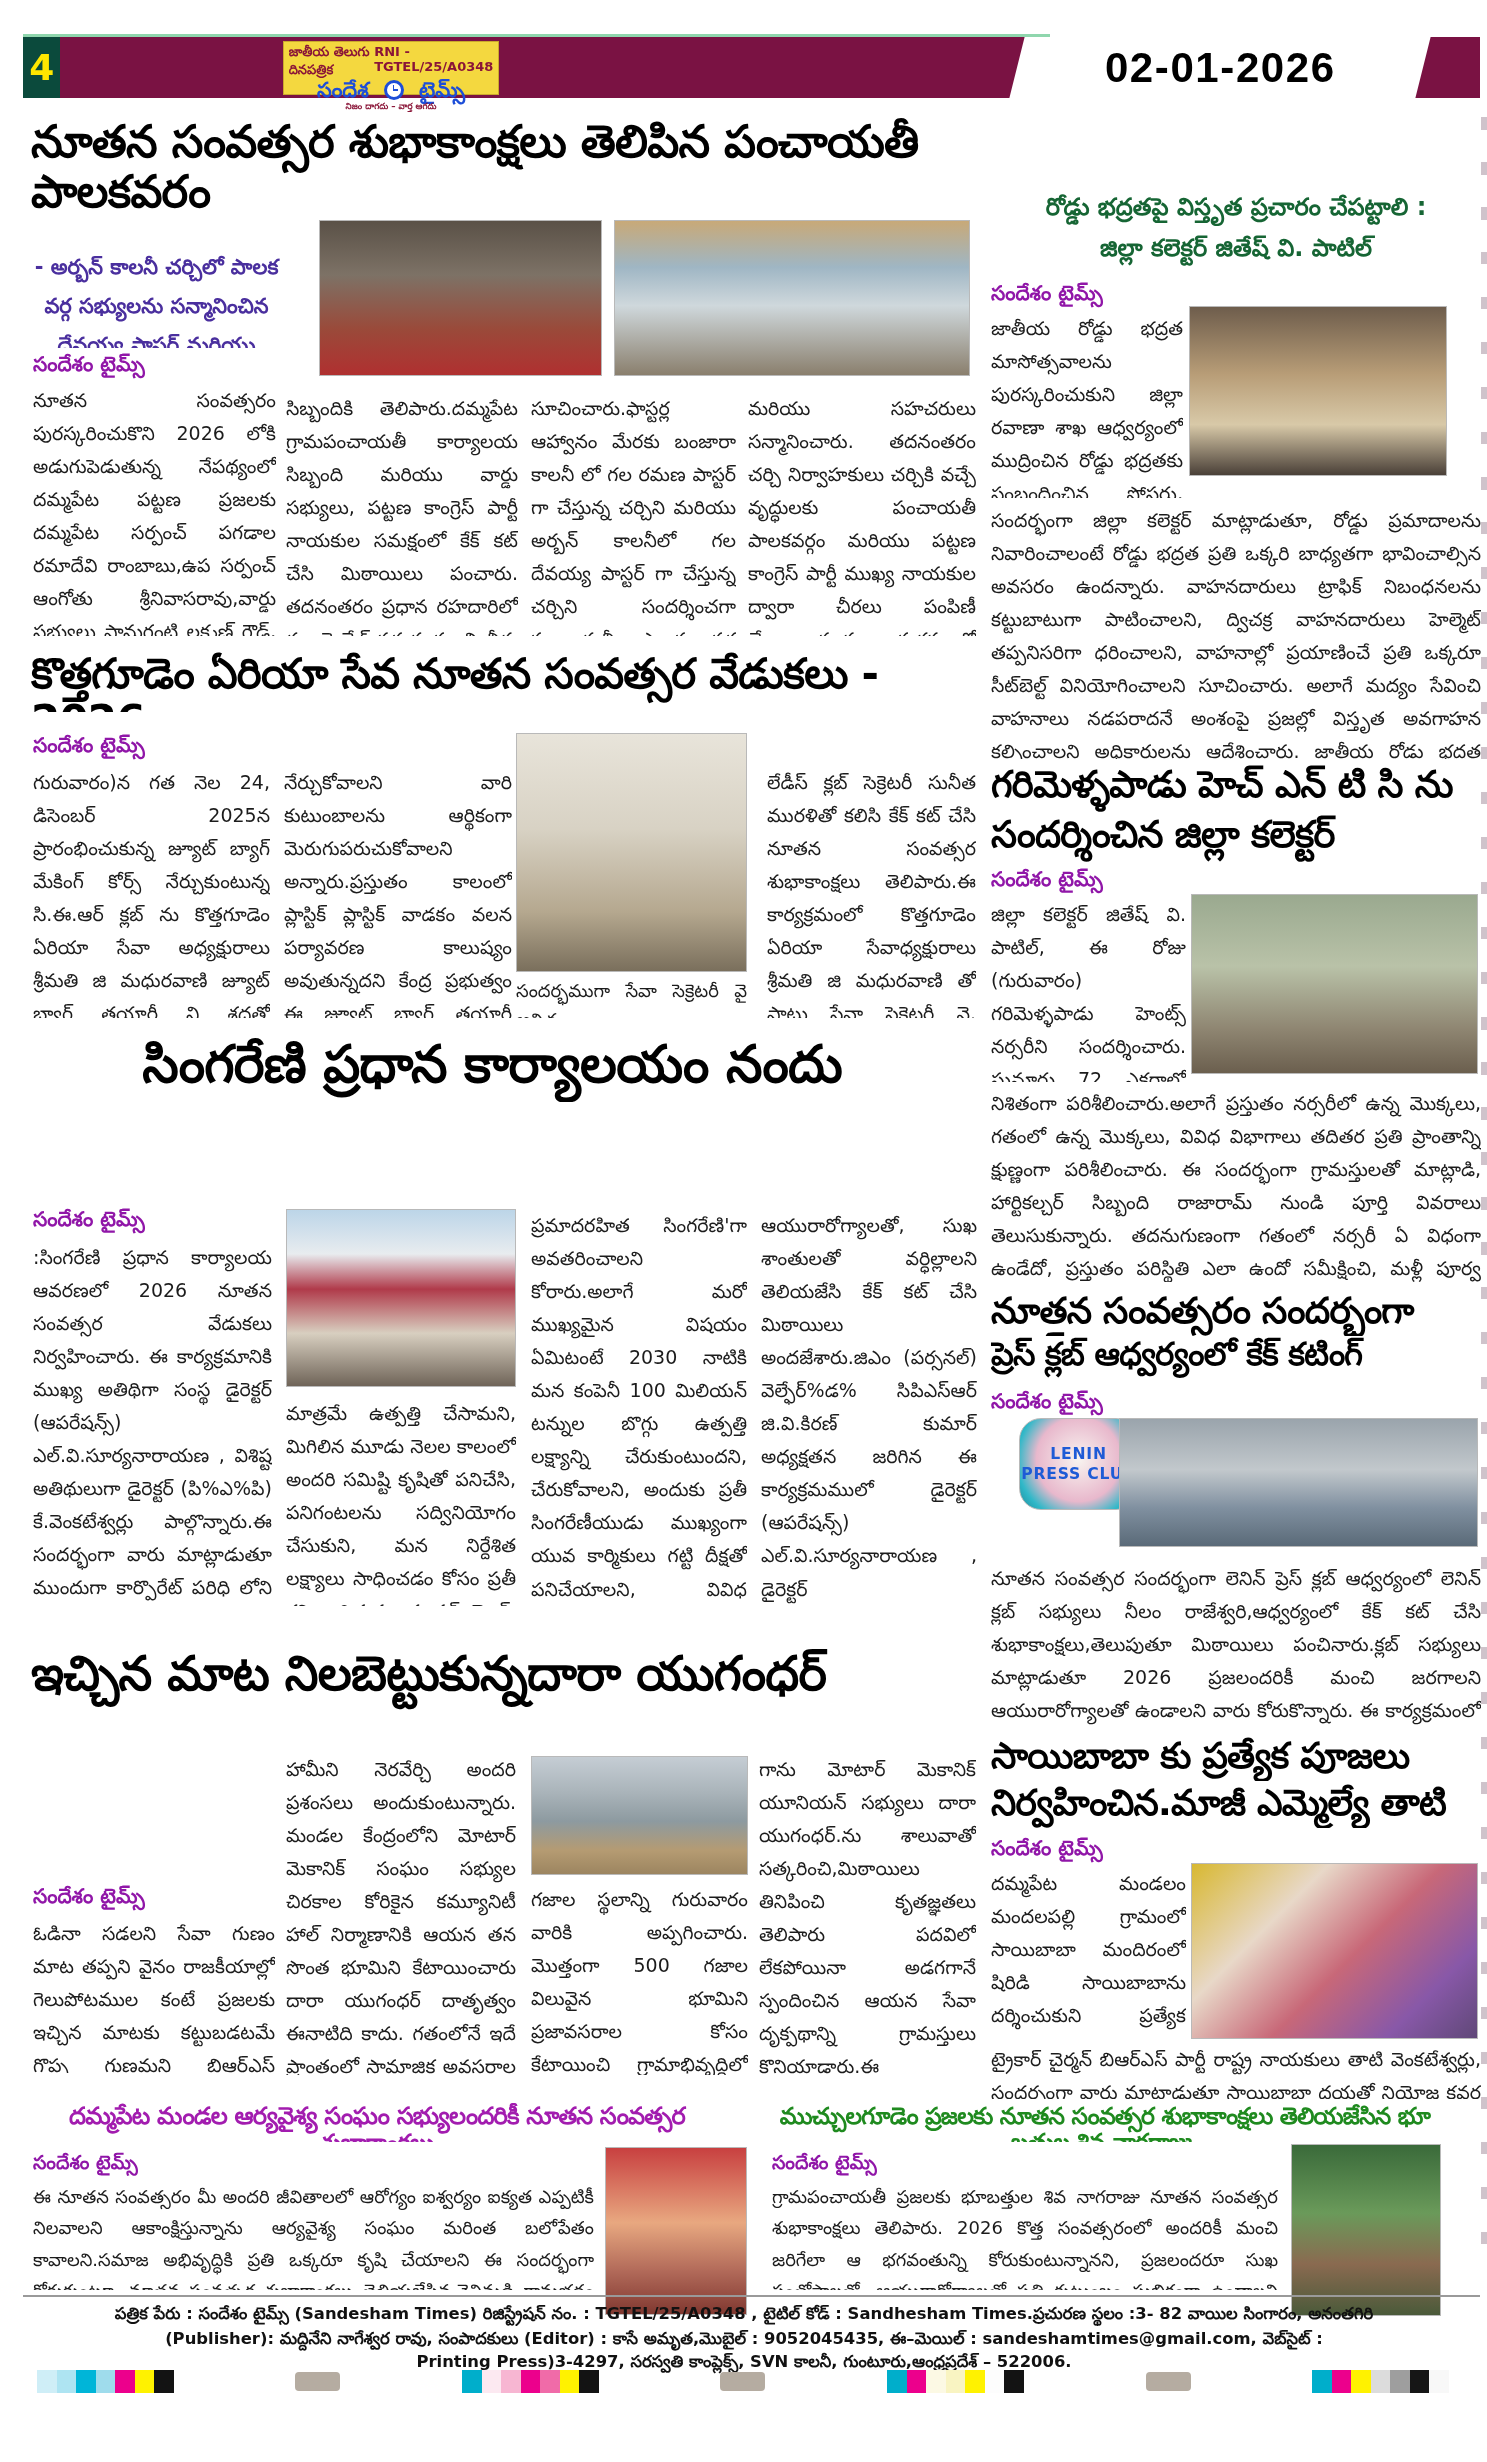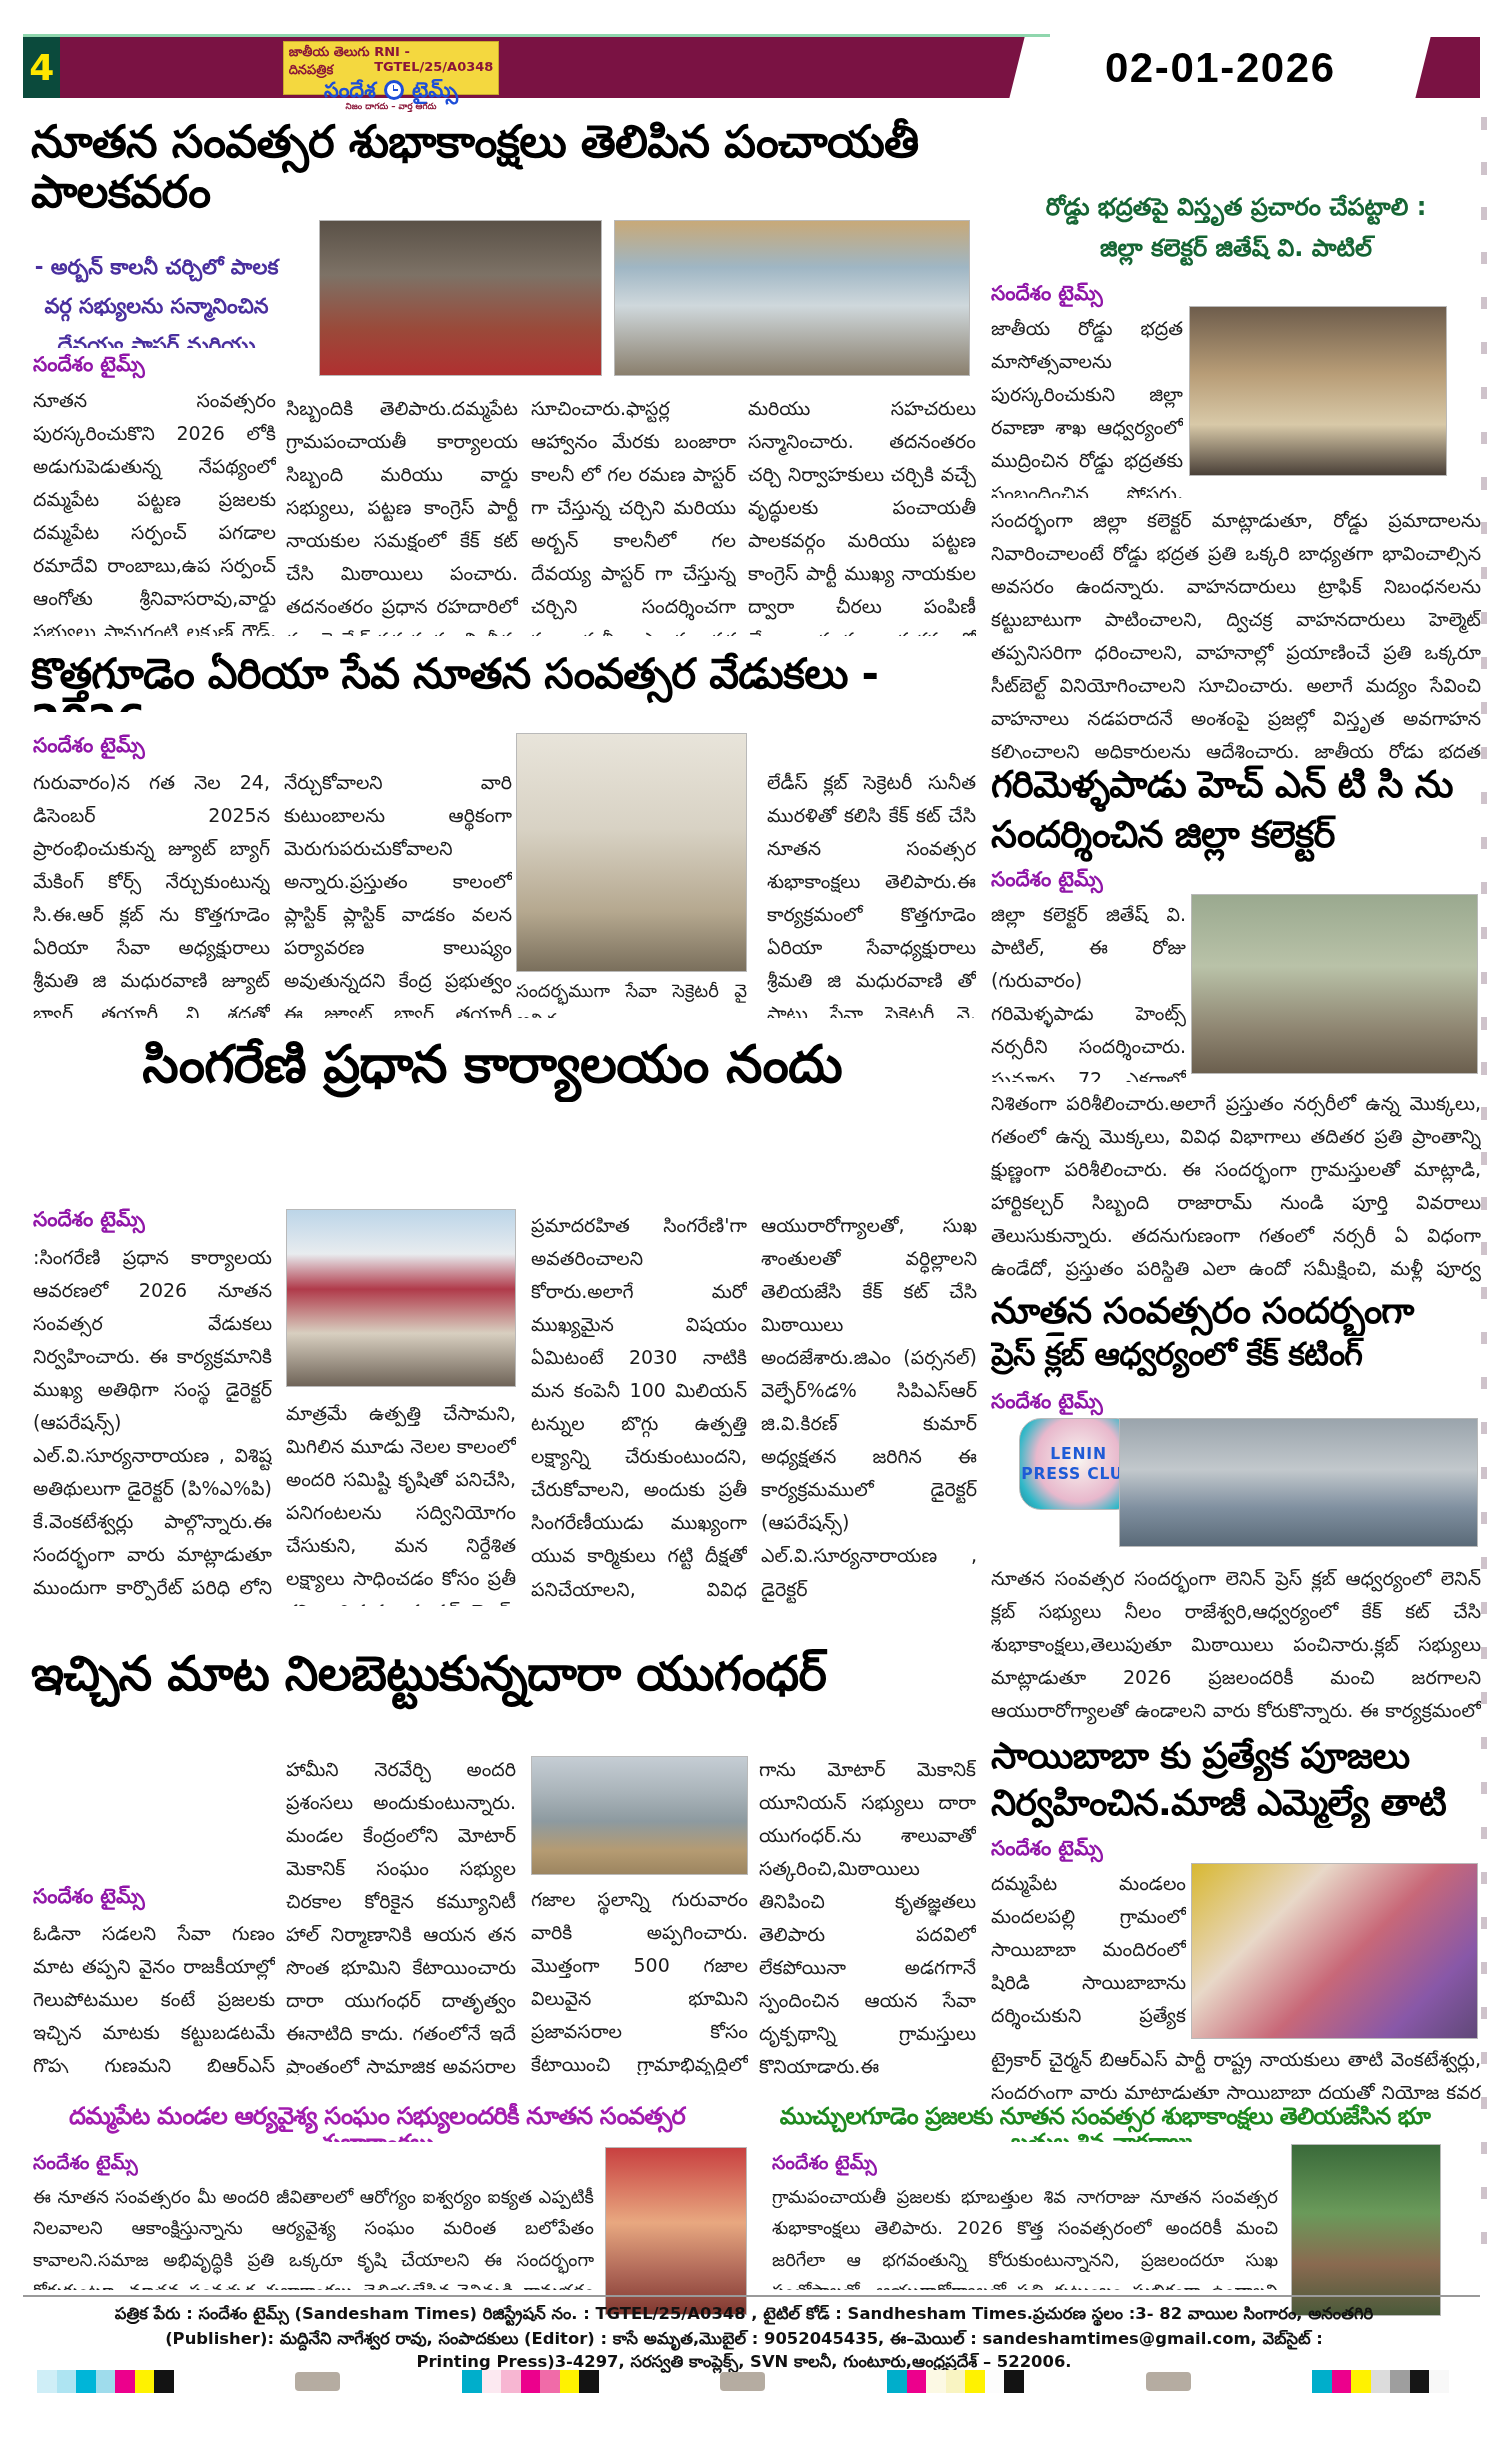--- a/index.html
+++ b/index.html
@@ -7,21 +7,21 @@
         font-family:"DejaVu Sans","Liberation Sans",sans-serif;}
   .abs{position:absolute;}
   
   .header-bar{left:23.4px;top:37px;width:1457px;height:61px;background:#7a1243;}
   .header-topline{left:23.4px;top:34px;width:1027px;height:3.9px;background:#8fd6ad;}
   .page-num-box{left:23.4px;top:37px;width:37px;height:61px;background:#0b4a3c;display:flex;align-items:center;justify-content:center;}
   .page-num{color:#ffe600;font-size:36px;font-weight:bold;}
   .logo-box{left:283px;top:41px;width:216px;height:54px;background:#f4d83f;border:0.8px solid #caa92c;
             display:flex;flex-direction:column;justify-content:space-between;padding:1.6px 4.7px;box-sizing:border-box;}
   .logo-top{display:flex;justify-content:space-between;font-size:13px;font-weight:bold;color:#8a1538;}
-  .logo-main{display:flex;align-items:center;justify-content:center;gap:8px;color:#1d4ed8;font-size:21px;font-weight:bold;line-height:1;}
+  .logo-main{display:flex;align-items:center;justify-content:center;gap:15px;color:#1d4ed8;font-size:21px;font-weight:bold;line-height:1;}
   .clock-icon{width:20.3px;height:20.3px;border-radius:50%;background:#fff;border:3.1px solid #1d4ed8;position:relative;box-sizing:border-box;}
   .clock-icon::before{content:"";position:absolute;left:6.2px;top:2.3px;width:1.6px;height:6.2px;background:#1d4ed8;}
   .clock-icon::after{content:"";position:absolute;left:6.2px;top:6.2px;width:5.5px;height:1.6px;background:#1d4ed8;}
   .logo-slogan{text-align:center;font-size:8.6px;font-weight:bold;color:#8a1538;}
   .date-slant{left:1017px;top:37px;width:406px;height:61px;background:#ffffff;transform:skewX(-14deg);
               display:flex;align-items:center;justify-content:center;}
   .date-text{transform:skewX(14deg);font-size:42px;font-weight:900;color:#000;letter-spacing:1.6px;font-family:"Liberation Sans",sans-serif;}
   
   .hl{font-weight:bold;color:#000;letter-spacing:-0.8px;line-height:1.12;overflow:hidden;}
   .hl-center{text-align:center;}

